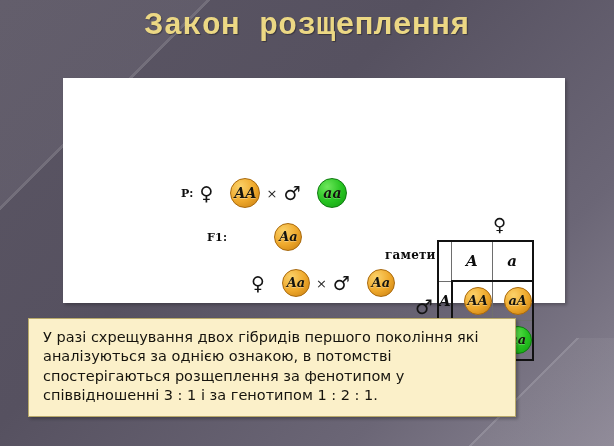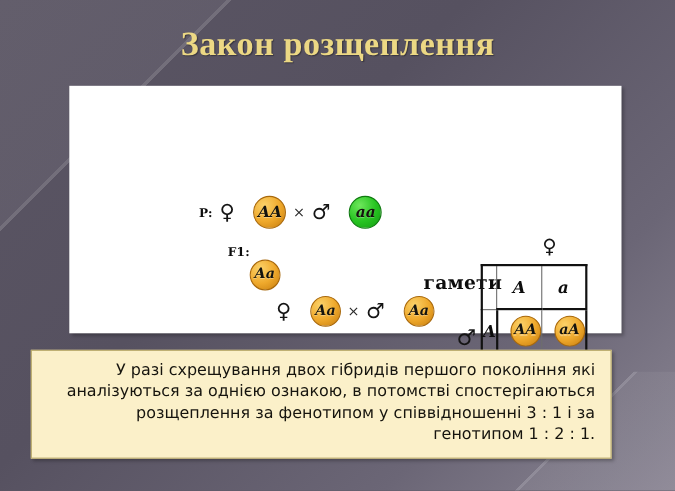--- a/index.html
+++ b/index.html
@@ -33,24 +33,24 @@
     position: absolute;
     right: -2px; bottom: -2px;
     width: 190px; height: 110px;
     background: linear-gradient(315deg, rgba(255,255,255,0.05) 0%, rgba(255,255,255,0.05) 48.8%, rgba(255,255,255,0.17) 48.8%, rgba(255,255,255,0.17) 50.0%, rgba(0,0,0,0) 50.0%);
     pointer-events: none;
   }
 
   
   .title {
     position: absolute;
-    left: 0; top: 22px;
+    left: 0; top: 8px;
     width: 614px;
     text-align: center;
-    font-family: Liberation Serif, serif;
+    font-family: Liberation Mono, monospace;
     font-size: 31px;
     font-weight: bold;
     letter-spacing: 0.5px;
     color: #ecd884;
     text-shadow: 1px 1px 1px rgba(0,0,0,0.35);
     white-space: nowrap;
   }
 
   
   .panel {
@@ -113,32 +113,32 @@
     font-weight: bold;
     font-size: 12px;
     color: #111;
   }
 
   .row { position: absolute; display: flex; align-items: center; }
   .row > * { margin-right: 6px; }
   .row > *:last-child { margin-right: 0; }
 
   #row-p  { left: 118px; top: 100px; }
-  #row-f1 { left: 144px; top: 145px; flex-direction: column; }
+  #row-f1 { left: 144px; top: 145px; }
   #row-f1-cross { left: 188px; top: 191px; }
   #row-f2 { left: 88px; top: 249px; }
 
   
   .punnett-wrap { position: absolute; left: 322px; top: 140px; }
   .gamety {
     position: absolute;
     left: 0; top: 30px;
     font-family: "DejaVu Serif", serif;
     font-weight: bold;
-    font-size: 17px;
+    font-size: 12px;
     color: #0d0d0d;
     letter-spacing: 0.2px;
   }
   .female-top {
     position: absolute;
     left: 108px; top: -2px;
     font-family: "DejaVu Sans", sans-serif;
     font-size: 18px;
     font-weight: bold;
     color: #141414;
@@ -175,31 +175,30 @@
     color: #0d0d0d;
   }
   table.punnett tr:first-child td { border-bottom: 2.5px solid #111; }
   table.punnett td:first-child { border-right: 2.5px solid #111; }
   table.punnett tr:first-child td:first-child { border: none; }
 
   
   .statement {
     position: absolute;
     left: 28px; top: 318px;
-    width: 528px;
+    width: 488px;
     padding: 9px 14px 11px 14px;
     box-sizing: border-box;
     background: #fbf0c9;
     border: 1px solid #b8a96a;
     box-shadow: 2px 2px 3px rgba(0,0,0,0.28);
     font-family: "DejaVu Sans", sans-serif;
     font-size: 14.5px;
     line-height: 1.33;
     color: #16140e;
-    text-align: right;
   }
   .statement p { margin: 0; }
 </style>
 </head>
 <body>
 
 <div class="slide">
 
   <div class="corner-wedge-tl"></div>
   <div class="corner-wedge-br"></div>

